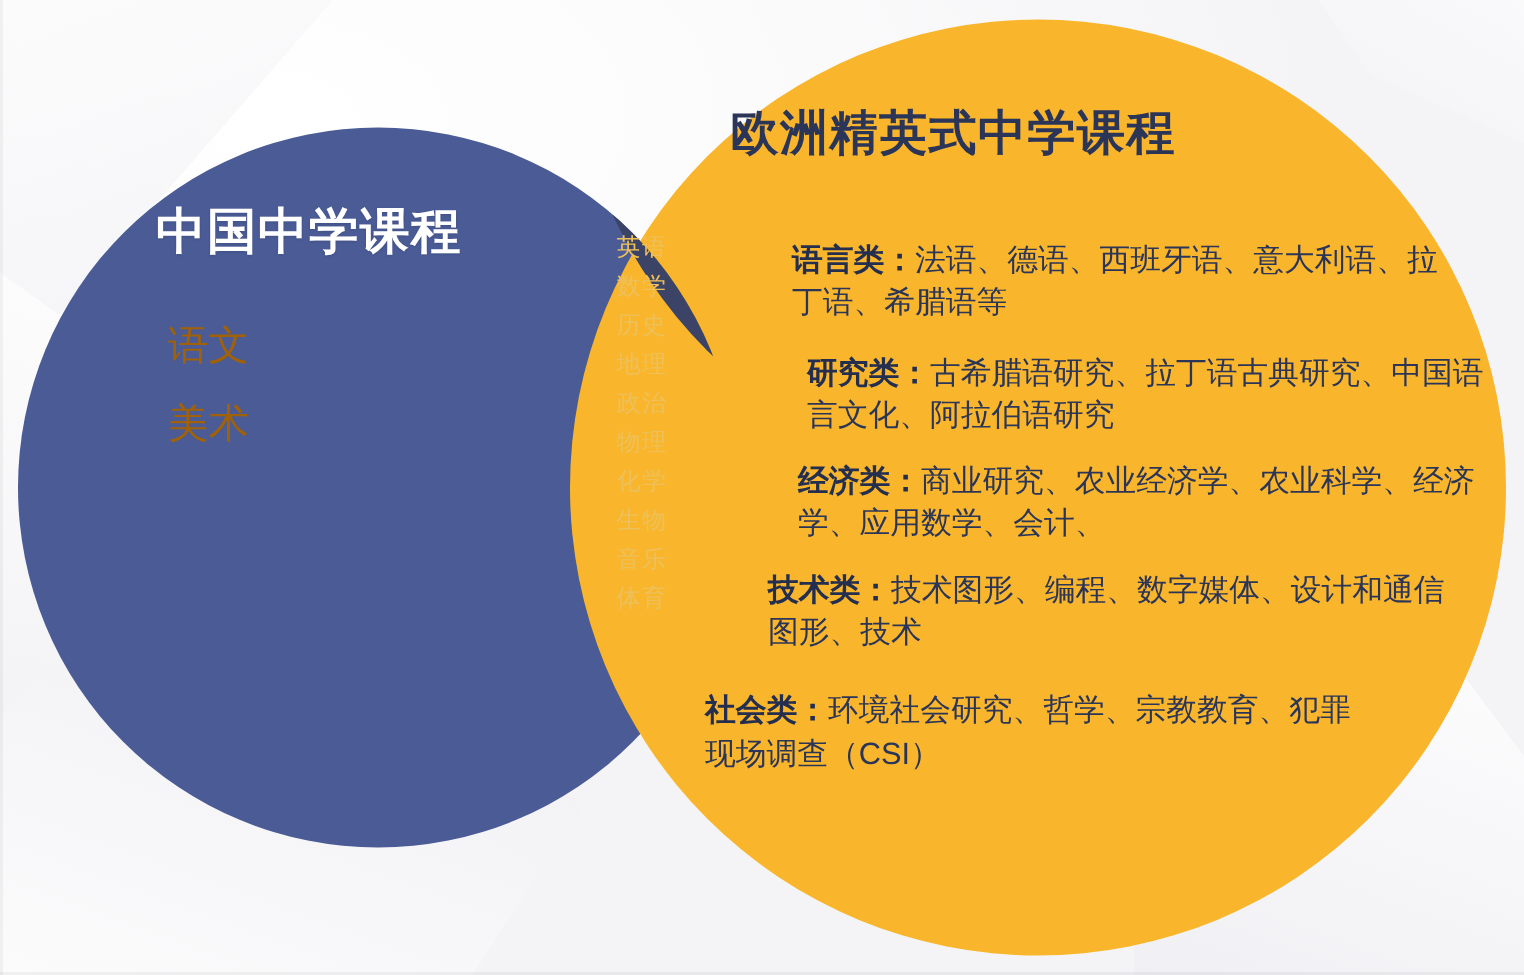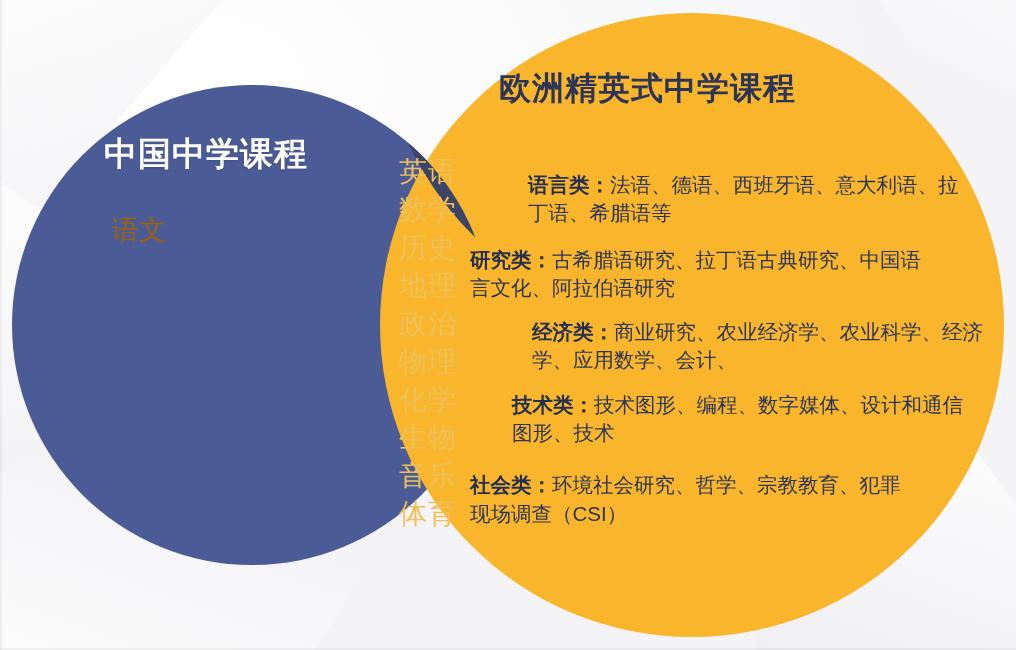--- a/index.html
+++ b/index.html
@@ -130,32 +130,32 @@
     position: absolute;
     left: 392px;
     top: 158px;
     width: 72px;
     list-style: none;
     margin: 0;
     padding: 0;
     text-align: center;
   }
   .shared-list li {
-    font-size: 28px;
+    font-size: 16px;
     line-height: 1;
     margin-bottom: 10px;
     color: #edc05a;
     font-weight: 500;
     letter-spacing: 1px;
   }
 
   
   .right-title {
     position: absolute;
-    left: 499px;
+    left: 487px;
     top: 71px;
     font-size: 32px;
     font-weight: bold;
     color: #2b3558;
     letter-spacing: 1px;
     line-height: 1.1;
   }
   .right-blocks {
     position: absolute;
     left: 470px;
@@ -166,22 +166,22 @@
   .rb {
     font-size: 20.5px;
     line-height: 1.38;
     margin-bottom: 16px;
     color: #2b3558;
   }
   .rb .cat {
     font-weight: bold;
     color: #242e4f;
   }
-  .rb-1 { margin-left: 58px; width: 440px; margin-top: 11px; }
-  .rb-2 { width: 470px; margin-top: 18px; }
+  .rb-1 { margin-left: 58px; width: 440px; }
+  .rb-2 { margin-left: 68px; width: 470px; margin-top: 18px; }
   .rb-3 { margin-left: 62px; width: 470px; }
   .rb-4 { margin-left: 42px; width: 470px; margin-top: 8px; }
   .rb-5 { margin-left: 0px;  width: 450px; margin-top: 24px; }
 </style>
 </head>
 <body>
 
 <div id="stage">
 
   <div class="bg-base"></div>
@@ -193,20 +193,21 @@
   <div class="circle circle-left"></div>
 
   <div class="circle circle-right"></div>
 
   <div class="lens"></div>
 
   <div class="left-content">
     <div class="left-title">中国中学课程</div>
     <ul class="left-list">
       <li>语文</li>
+      <li>美术</li>
     </ul>
   </div>
 
   <ul class="shared-list">
     <li>英语</li>
     <li>数学</li>
     <li>历史</li>
     <li>地理</li>
     <li>政治</li>
     <li>物理</li>

